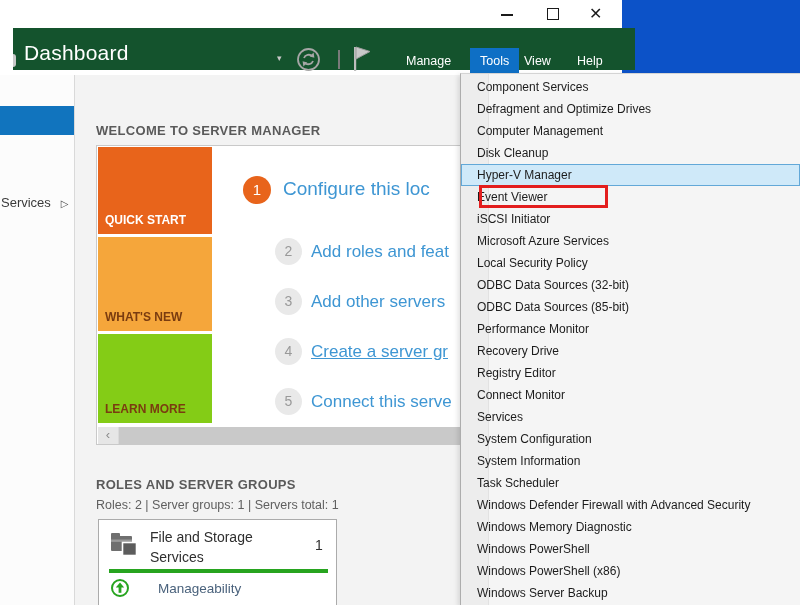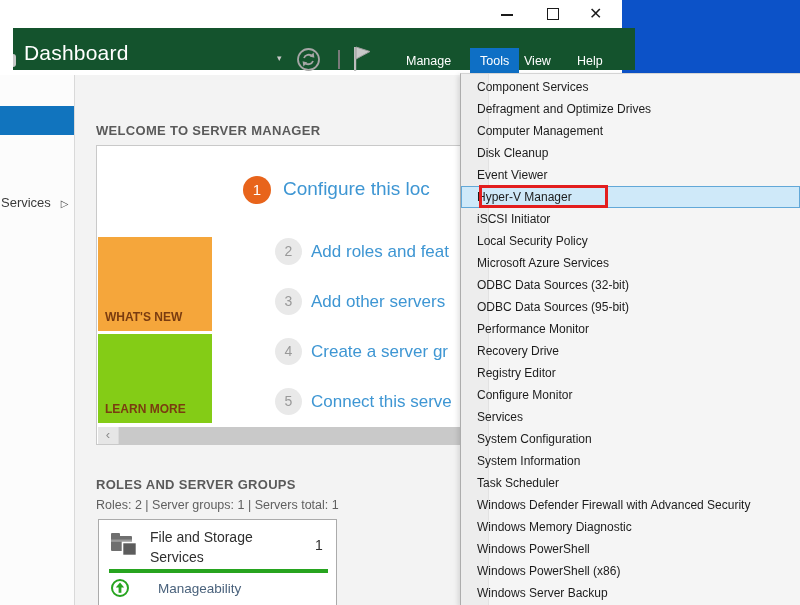--- a/index.html
+++ b/index.html
@@ -55,21 +55,21 @@
   .hscroll .arrowbox { position:absolute; left:0; top:0; width:20px; height:17px; background:#E6E6E6; color:#8A8A8A; font-size:13px; text-align:center; line-height:16px; }
   .hscroll .thumb { position:absolute; left:21px; right:0; top:0; height:17px; background:#C9C9C9; }
 
   .step-circle { position:absolute; border-radius:50%; text-align:center; }
   .sc1 { left:146px; top:30px; width:28px; height:28px; background:#E8641B; color:#fff; font-size:15px; line-height:28px; }
   .sc-gray { left:178px; width:27px; height:27px; background:#E9E9E9; color:#999999; font-size:14px; line-height:27px; }
   .sc2 { top:92px; } .sc3 { top:142px; } .sc4 { top:192px; } .sc5 { top:242px; }
   .step-label { position:absolute; color:#3E96D3; white-space:nowrap; }
   .sl1 { left:186px; top:32px;  font-size:19px;text-align:center; }
   .sl-s { left:214px; font-size:17px; }
-  .sl2 { top:96px; } .sl3 { top:146px; } .sl4 { top:196px; } .sl5 { top:246px; }
+  .sl2 { top:96px; } .sl3 { top:146px; } .sl4 { top:196px;text-decoration:underline; } .sl5 { top:246px; }
 
   .stats { position:absolute; left:21px; top:423px; font-size:12.5px; color:#606060; }
 
   .role-tile { position:absolute; left:23px; top:444px; width:239px; height:95px; background:#fff; border:1px solid #ABABAB; }
   .rt-icon { position:absolute; left:11px; top:12px; }
   .rt-title { position:absolute; left:51px; top:7px; width:145px; font-size:14px; line-height:20px; color:#2E2E2E; }
   .rt-count { position:absolute; left:216px; top:17px; font-size:14px; color:#2E2E2E; }
   .rt-rule { position:absolute; left:10px; top:49px; width:219px; height:4px; background:#27A41F; }
   .rt-mg-icon { position:absolute; left:11px; top:58px; }
   .rt-mg-label { position:absolute; left:51px; top:61px; font-size:13.5px; color:#4A627C;margin-left:8px; }
@@ -128,20 +128,23 @@
     <div class="sb-item">
       <span>Services</span><span class="arrow">▷</span>
     </div>
   </div>
   <div class="sb-divider"></div>
 
   <div class="content">
     <div class="sec-heading welcome-heading">WELCOME TO SERVER MANAGER</div>
 
     <div class="welcome-tile">
+      <div class="oblock ob-qs">
+          <span>QUICK START</span>
+        </div>
       <div class="oblock ob-wn">
           <span>WHAT'S NEW</span>
         </div>
       <div class="oblock ob-lm">
           <span>LEARN MORE</span>
         </div>
 
       <div class="step-circle sc1">1</div>
       <div class="step-label sl1">Configure this loc</div>
 
@@ -189,31 +192,31 @@
     </div>
   </div>
 
   <div class="menu">
     <div class="menu-gutter"></div>
     <div class="menu-items">
         <div class="menu-item">Component Services</div>
         <div class="menu-item">Defragment and Optimize Drives</div>
         <div class="menu-item">Computer Management</div>
         <div class="menu-item">Disk Cleanup</div>
+        <div class="menu-item hl">Hyper-V Manager</div>
         <div class="menu-item">Event Viewer</div>
-        <div class="menu-item hl">Hyper-V Manager</div>
         <div class="menu-item">iSCSI Initiator</div>
+        <div class="menu-item">Microsoft Azure Services</div>
         <div class="menu-item">Local Security Policy</div>
-        <div class="menu-item">Microsoft Azure Services</div>
         <div class="menu-item">ODBC Data Sources (32-bit)</div>
-        <div class="menu-item">ODBC Data Sources (95-bit)</div>
+        <div class="menu-item">ODBC Data Sources (85-bit)</div>
         <div class="menu-item">Performance Monitor</div>
         <div class="menu-item">Recovery Drive</div>
         <div class="menu-item">Registry Editor</div>
-        <div class="menu-item">Configure Monitor</div>
+        <div class="menu-item">Connect Monitor</div>
         <div class="menu-item">Services</div>
         <div class="menu-item">System Configuration</div>
         <div class="menu-item">System Information</div>
         <div class="menu-item">Task Scheduler</div>
         <div class="menu-item">Windows Defender Firewall with Advanced Security</div>
         <div class="menu-item">Windows Memory Diagnostic</div>
         <div class="menu-item">Windows PowerShell</div>
         <div class="menu-item">Windows PowerShell (x86)</div>
         <div class="menu-item">Windows Server Backup</div>
       </div>

